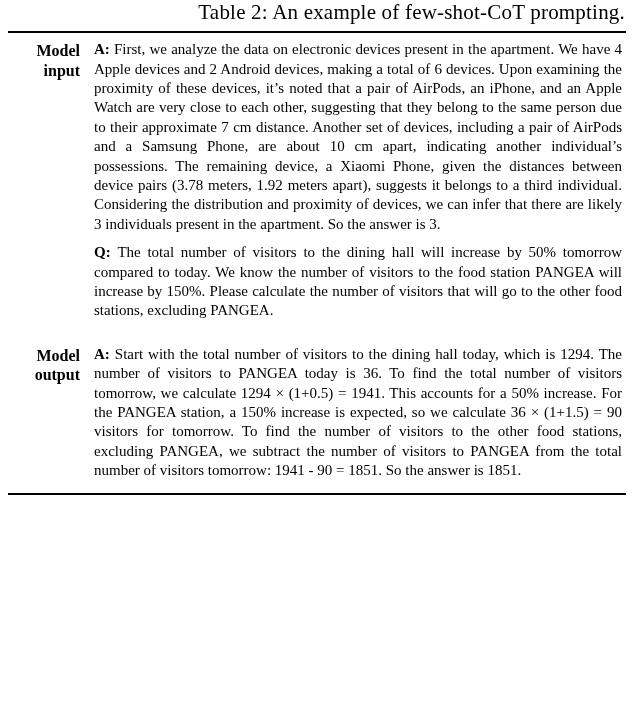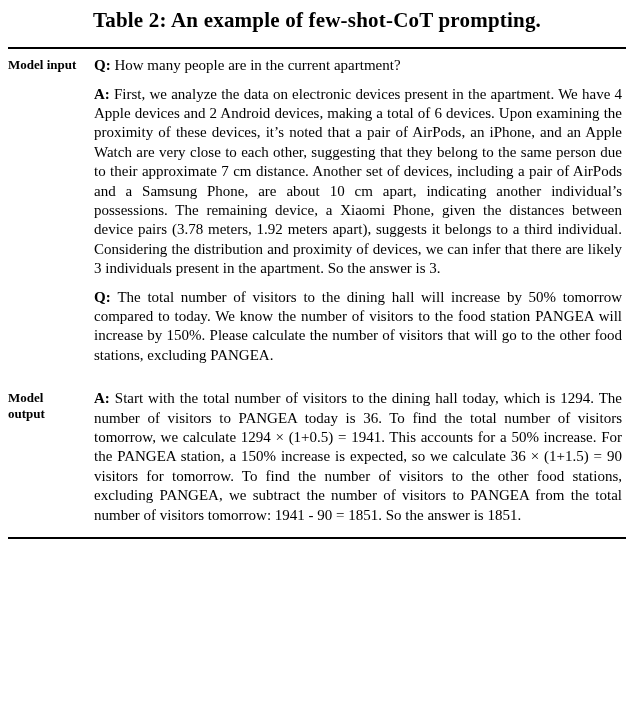--- a/index.html
+++ b/index.html
@@ -15,46 +15,46 @@
     font-family: "Liberation Serif", serif;
   }
   .paper-page {
     box-sizing: border-box;
     width: 634px;
     height: 712px;
     padding: 0 8px;
   }
   .table-caption {
     font-size: 21px;
-    font-weight: bold;
-    text-align: center;
+    font-weight: normal;
+    text-align: right;
     letter-spacing: 0.2px;
-    margin: 9px;
+    margin: 1px;
     padding: 0 0 6px 0;
     line-height: 1.1;
   }
   .paper-table {
     border-top: 2px solid #000000;
     border-bottom: 2px solid #000000;
     padding: 7px 0 12px 0;
     box-sizing: border-box;
   }
   .table-row {
     display: grid;
     grid-template-columns: 72px 1fr;
     column-gap: 14px;
   }
   .table-row + .table-row {
     margin-top: 24px;
   }
   .row-label {
     font-weight: bold;
-    font-size: 13px;
+    font-size: 16px;
     line-height: 1.22;
-    text-align: left;
+    text-align: right;
     padding-top: 1px;
   }
   .row-content {
     font-size: 15px;
     line-height: 19.4px;
     text-align: justify;
     padding-right: 4px;
   }
   .qa-block {
     margin: 0 0 9px 0;
@@ -72,24 +72,20 @@
 <div class="paper-page">
 
   <h2 class="table-caption">Table 2: An example of few-shot-CoT prompting.</h2>
 
   <div class="paper-table">
 
     <div class="table-row">
       <div class="row-label">Model input</div>
       <div class="row-content">
         <p class="qa-block">
-          <span class="qa-prefix">Q: </span>
-          <span class="qa-text">How many people are in the current apartment?</span>
-        </p>
-        <p class="qa-block">
           <span class="qa-prefix">A: </span>
           <span class="qa-text">First, we analyze the data on electronic devices present in the apartment. We have 4 Apple devices and 2 Android devices, making a total of 6 devices. Upon examining the proximity of these devices, it’s noted that a pair of AirPods, an iPhone, and an Apple Watch are very close to each other, suggesting that they belong to the same person due to their approximate 7 cm distance. Another set of devices, including a pair of AirPods and a Samsung Phone, are about 10 cm apart, indicating another individual’s possessions. The remaining device, a Xiaomi Phone, given the distances between device pairs (3.78 meters, 1.92 meters apart), suggests it belongs to a third individual. Considering the distribution and proximity of devices, we can infer that there are likely 3 individuals present in the apartment. So the answer is 3.</span>
         </p>
         <p class="qa-block">
           <span class="qa-prefix">Q: </span>
           <span class="qa-text">The total number of visitors to the dining hall will increase by 50% tomorrow compared to today. We know the number of visitors to the food station PANGEA will increase by 150%. Please calculate the number of visitors that will go to the other food stations, excluding PANGEA.</span>
         </p>
       </div>
     </div>
 

